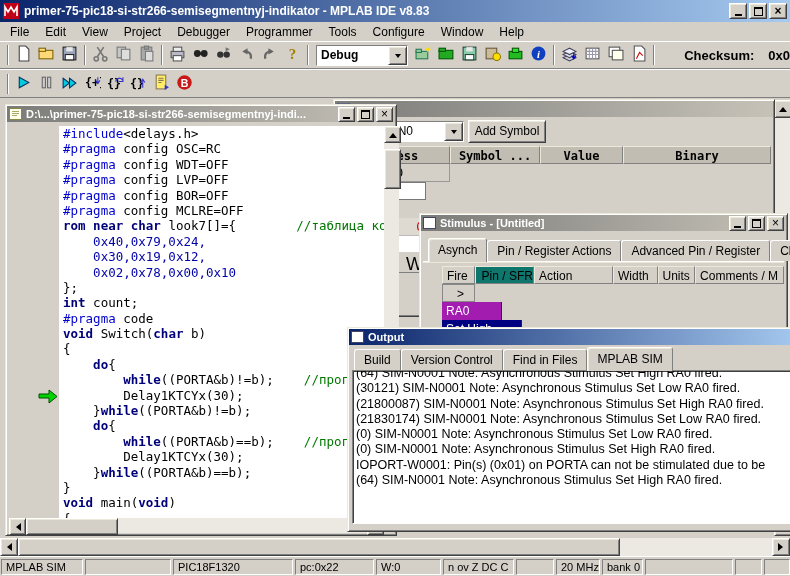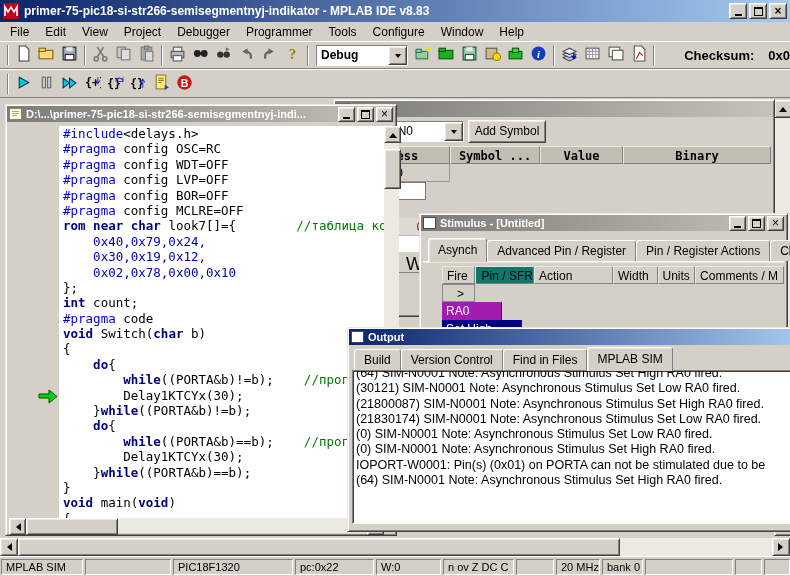--- a/index.html
+++ b/index.html
@@ -465,22 +465,22 @@
               <rect x="0.5" y="0.5" width="12" height="11" fill="#fff" stroke="#446"></rect>
             </svg>
           </span>
         <span class="t">Stimulus - [Untitled]</span>
         <span class="cwinbtn raised btn-min"></span>
         <span class="cwinbtn raised btn-max"></span>
         <span class="cwinbtn raised btn-close"></span>
       </div>
       <div class="tabs-top" id="stim-tabs" style="padding-left:8px;margin-top:8px;">
           <span class="tab active">Asynch</span>
+          <span class="tab">Pin / Register Actions</span>
           <span class="tab">Advanced Pin / Register</span>
-          <span class="tab">Pin / Register Actions</span>
           <span class="tab">Clock Stim</span>
         </div>
       <div style="border-top:1px solid #fff;margin:0 3px;height:62px;box-shadow:inset 0 1px 0 #ece9d8;">
         <div class="thead" id="stim-head" style="margin:4px 0 0 19px;font-family:'Liberation Sans',sans-serif;font-weight:normal;">
             <span class="hc" style="width: 33px; text-align: left; padding-left: 4px; background: rgb(212, 208, 200);">Fire</span>
             <span class="hc" style="width: 60px; text-align: right; padding-left: 4px; background: #0f766e;">Pin / SFR</span>
             <span class="hc" style="width: 80px; text-align: left; padding-left: 4px; background: rgb(212, 208, 200);">Action</span>
             <span class="hc" style="width: 45px; text-align: left; padding-left: 4px; background: rgb(212, 208, 200);">Width</span>
             <span class="hc" style="width: 38px; text-align: left; padding-left: 4px; background: rgb(212, 208, 200);">Units</span>
             <span class="hc" style="width: 90px; text-align: left; padding-left: 4px; background: rgb(212, 208, 200);">Comments / M</span>

